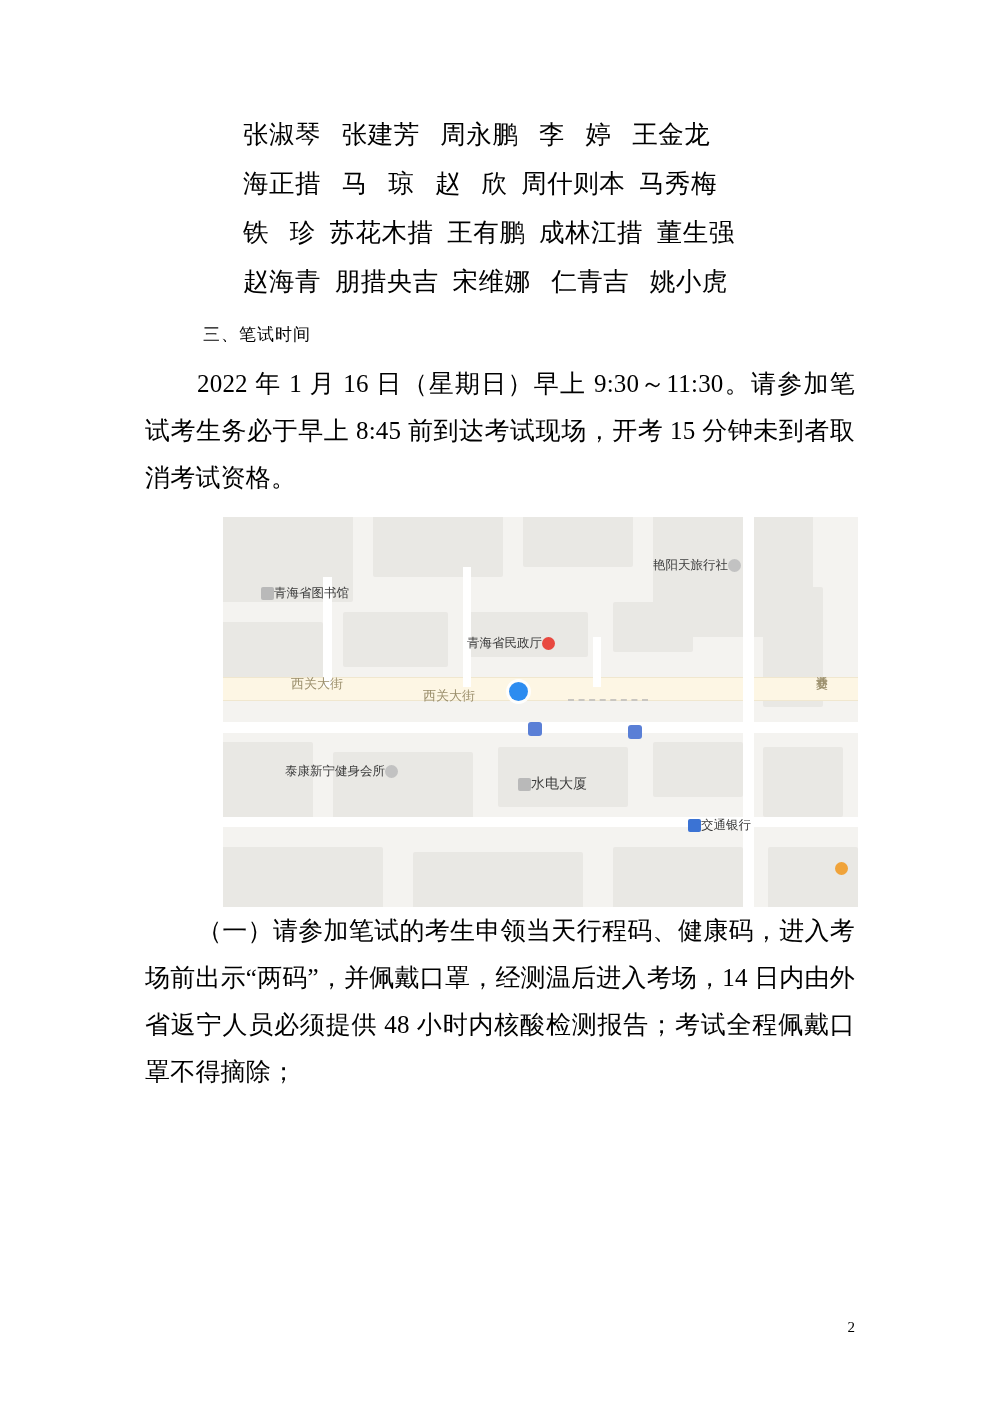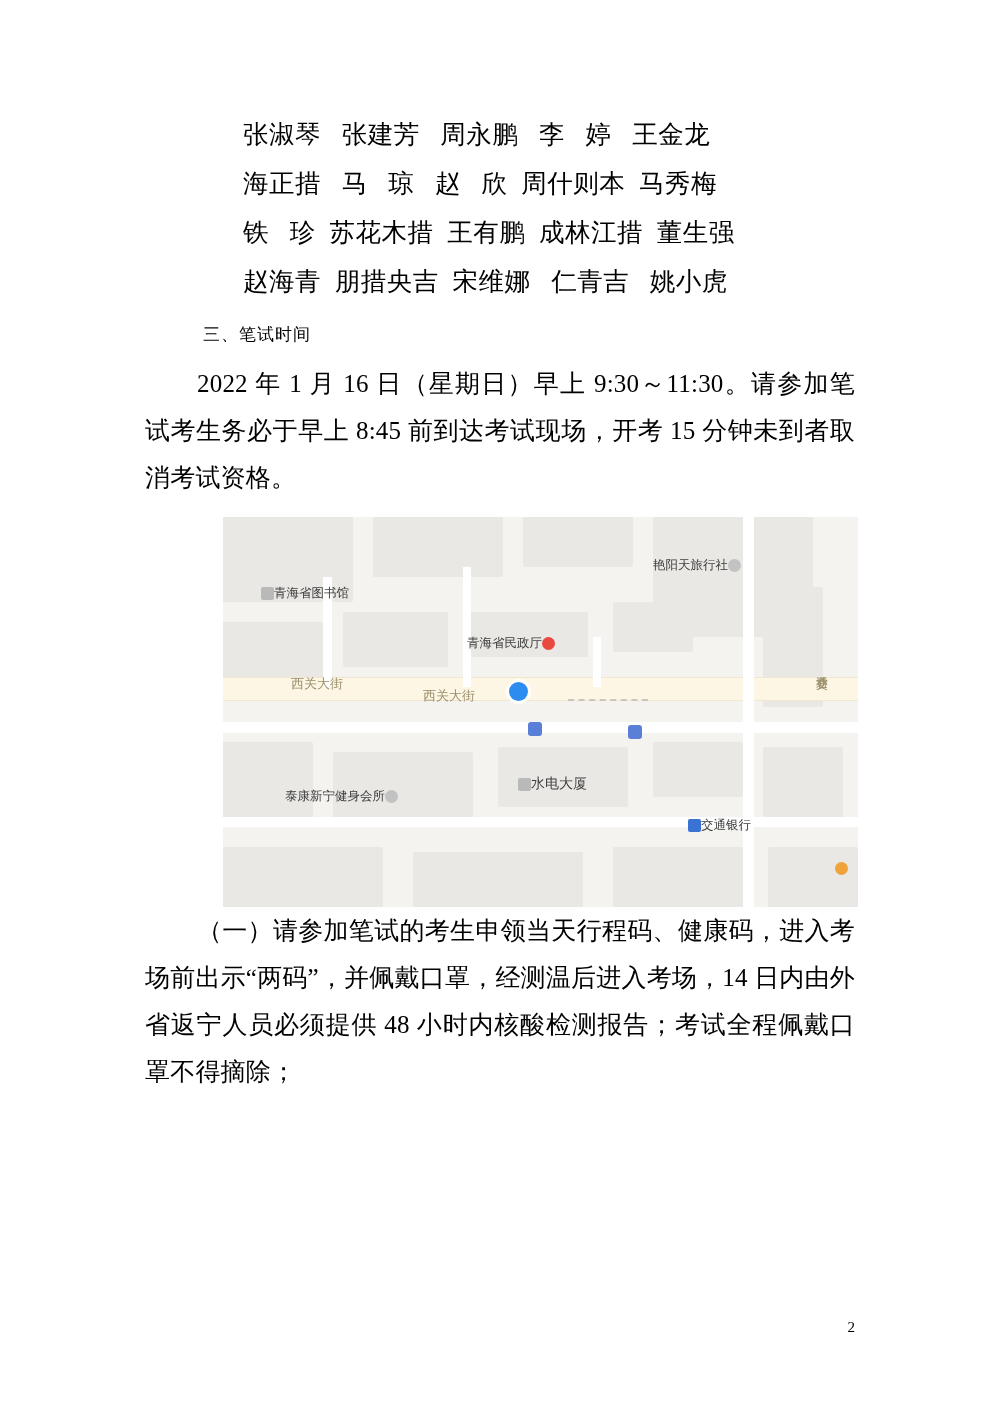--- a/index.html
+++ b/index.html
@@ -222,21 +222,21 @@
       <div class="poi" style="left:38px; top:68px;">
         <span class="poi-ico"></span>
         <span>青海省图书馆</span>
       </div>
 
       <div class="poi" style="left:244px; top:118px;">
         <span>青海省民政厅</span>
         <span class="poi-ico red"></span>
       </div>
 
-      <div class="poi" style="left:62px; top:271px;">
+      <div class="poi" style="left:62px; top:246px;">
         <span>泰康新宁健身会所</span>
         <span class="poi-ico gray-circle"></span>
       </div>
 
       <div class="poi" style="left:295px; top:258px; font-size:14px;">
         <span class="poi-ico"></span>
         <span>水电大厦</span>
       </div>
 
       <div class="poi" style="left:465px; top:300px;">

